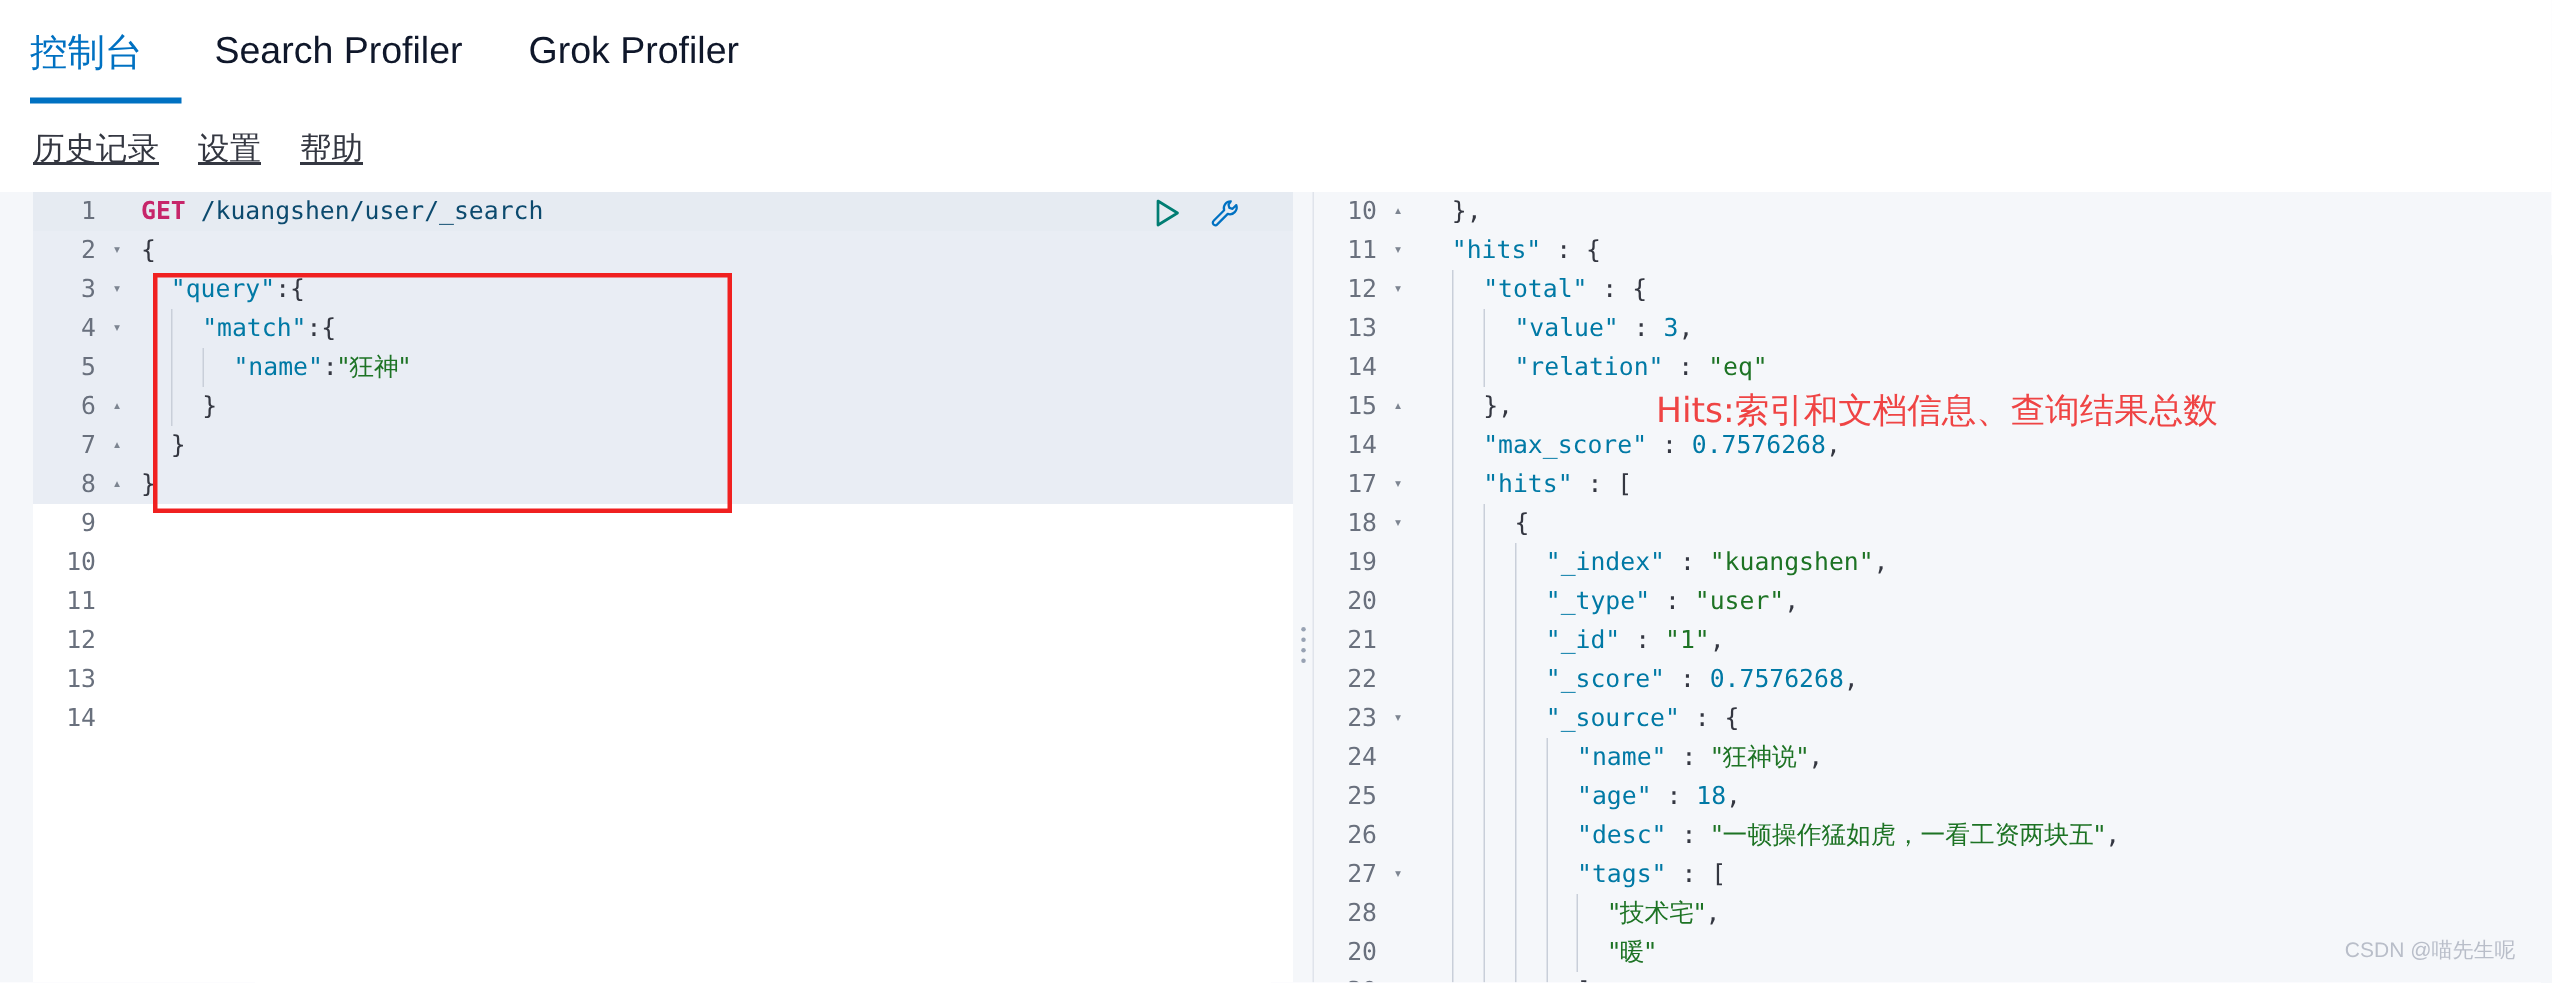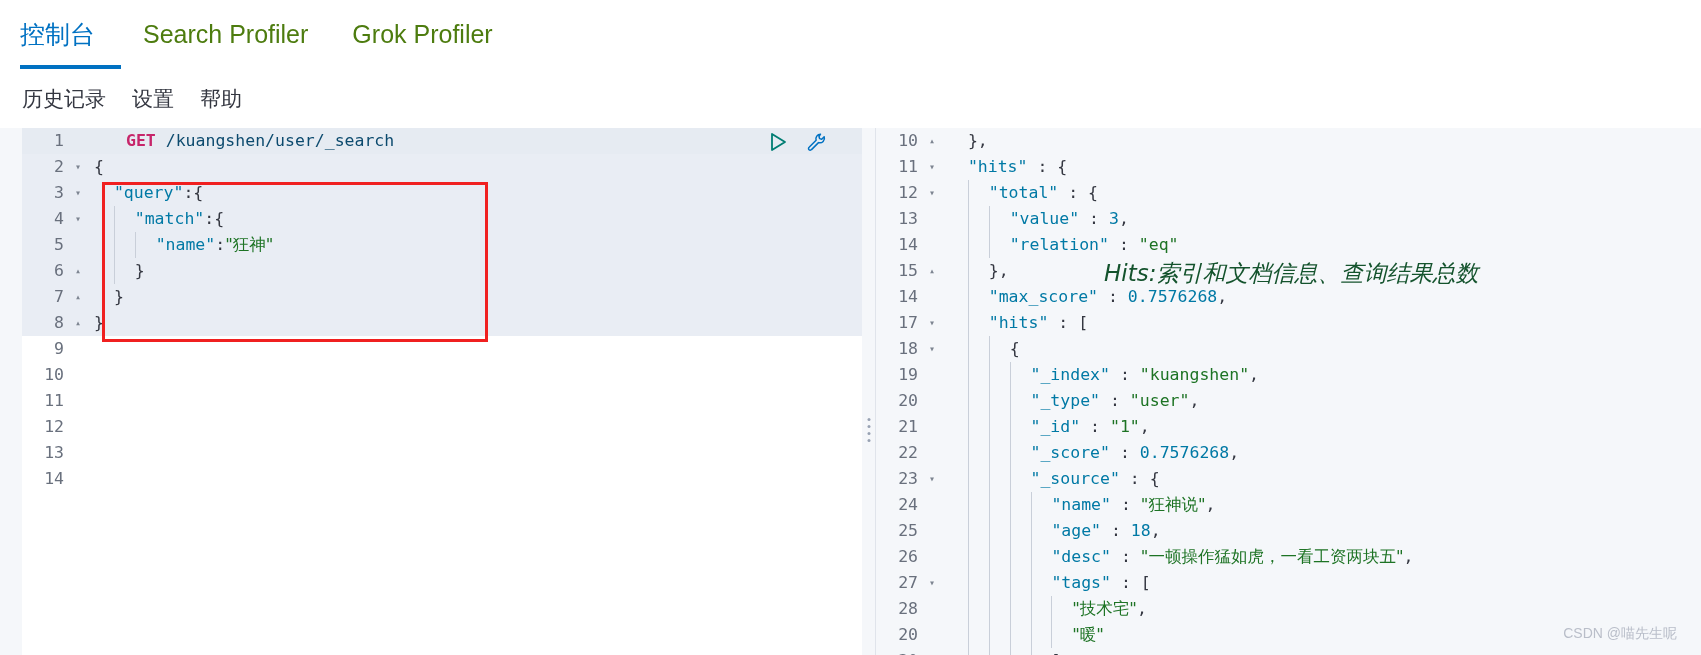--- a/index.html
+++ b/index.html
@@ -32,21 +32,21 @@
     align-items: flex-start;
     padding-left: 20px;
   }
   .tab {
     position: relative;
     height: 69px;
     display: flex;
     align-items: center;
     padding: 0 22px;
     font-size: 25px;
-    color: #4d7c0f;
+    color: #0f172a;
     cursor: pointer;
     white-space: nowrap;
     box-sizing: border-box;
   }
   .tab:first-child { padding-left: 0; padding-right: 26px; margin-left: 0; }
   .tab.active {
     color: #0071c2;
   }
   .tab.active::after {
     content: "";
@@ -68,20 +68,21 @@
     align-items: center;
     padding-left: 22px;
     box-sizing: border-box;
   }
   .submenu-item {
     font-size: 21px;
     color: #343741;
     margin-right: 26px;
     cursor: pointer;
     white-space: nowrap;
+    text-decoration: underline;
   }
 
   
   .console {
     position: absolute;
     left: 0; top: 128px;
     width: 1701px;
     height: 527px;
     background: #f5f7fa;
   }
@@ -139,21 +140,21 @@
   }
   .linetext {
     flex: 1;
     padding-left: 8px;
     box-sizing: border-box;
     overflow: visible;
     white-space: pre;
   }
 
   
-  .tok-method { color: #c7256a; font-weight: bold; margin-left: 32px; }
+  .tok-method { color: #c7256a; font-weight: bold; }
   .tok-url    { color: #0c4a6e; }
   .tok-key    { color: #0079a5; }
   .tok-str    { color: #1d7324; }
   .tok-num    { color: #0079a5; }
   .tok-punc   { color: #343741; }
 
   
   .left-line1 {
     background: #e6ebf2;
   }
@@ -192,26 +193,25 @@
     top: 28px;
     width: 386px;
     height: 160px;
     border: 3px solid #f02020;
     box-sizing: border-box;
     pointer-events: none;
     z-index: 4;
   }
   .red-note {
     position: absolute;
-    color: #14532d;
+    color: #ef4444;
     font-size: 22px;
     font-family: "Liberation Sans", "DejaVu Sans", sans-serif;
     white-space: nowrap;
     z-index: 6;
-    font-style: italic;
   }
   .note-left {
     left: 498px;
     top: 210px;
   }
   .note-right {
     left: 1104px;
     top: 130px;
     font-size: 23px;
   }

